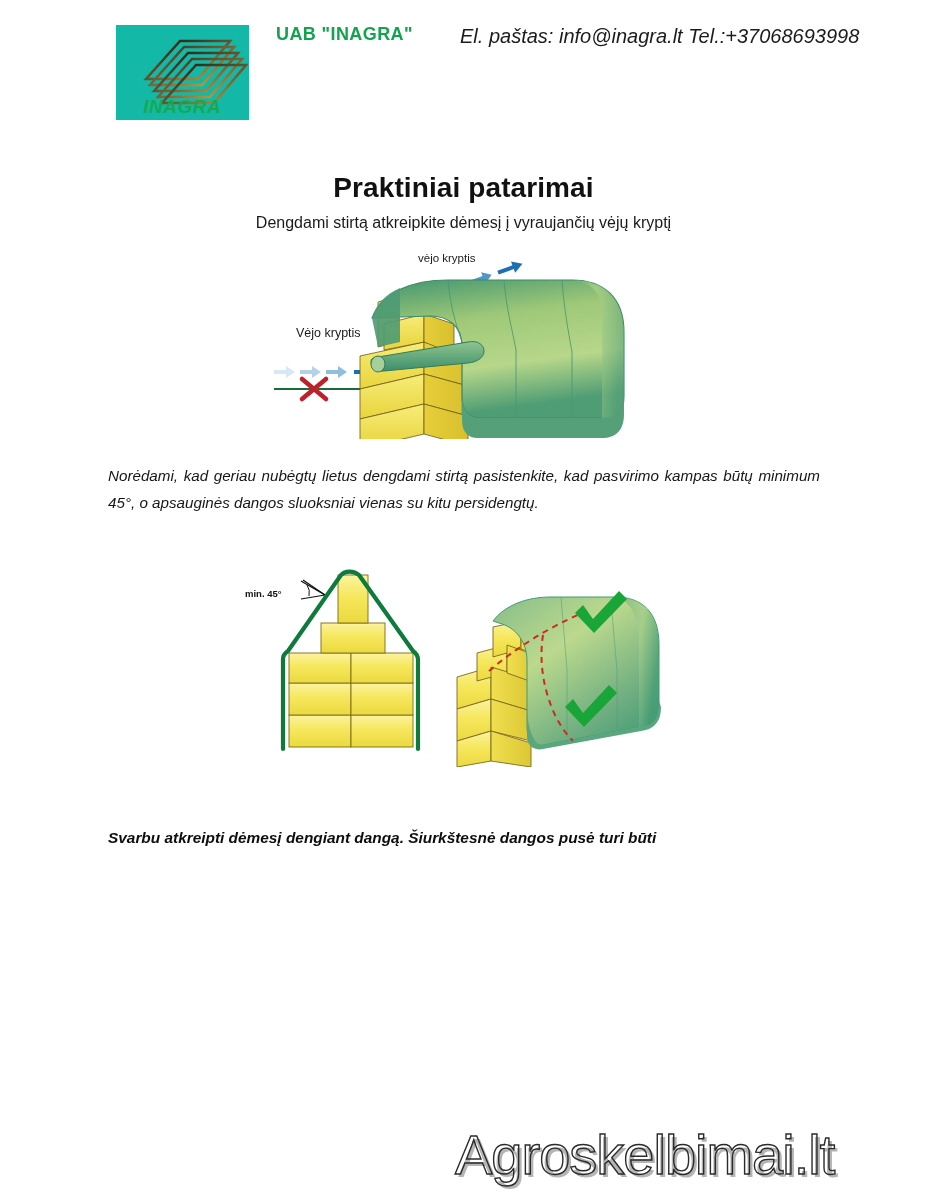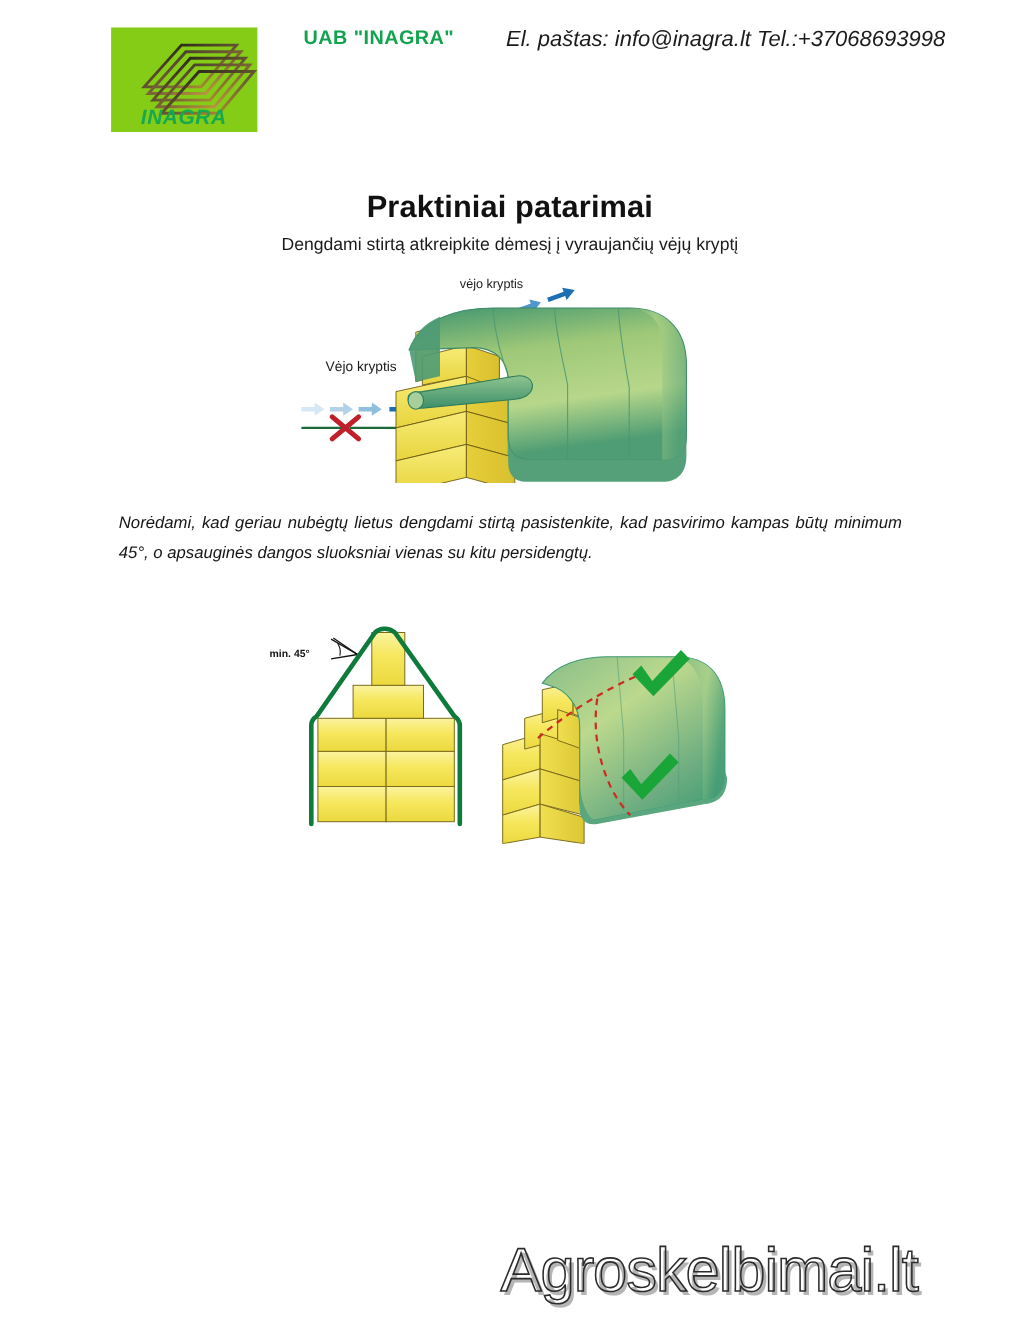--- a/index.html
+++ b/index.html
@@ -18,23 +18,23 @@
 
   
   .header {
     position: absolute;
     left: 0; top: 0;
     width: 927px;
     height: 130px;
   }
   .logo-box {
     position: absolute;
-    left: 101px; top: 25px;
+    left: 116px; top: 25px;
     width: 133px; height: 95px;
-    background: #84cc16;
+    background: #14b8a6;
   }
   .logo-svg { display: block; }
   .company-name {
     position: absolute;
     left: 276px; top: 24px;
     font-size: 18px;
     font-weight: bold;
     letter-spacing: 0.4px;
     color: #12a34e;
     white-space: nowrap;
@@ -381,17 +381,18 @@
         <path d="M340,56 L350,70 L376,42 L384,50 L351,84 L332,64 Z"></path>
       </g>
       <g fill="#1aa538">
         <path d="M330,150 L340,164 L366,136 L374,144 L341,178 L322,158 Z"></path>
       </g>
     </g>
   </svg>
 </div>
 
 <div class="para-bold-italic">
+  <div>Svarbu atkreipti dėmesį dengiant dangą. Šiurkštesnė dangos pusė turi būti</div>
 </div>
 
 <div class="watermark">
   <div class="watermark-text">Agroskelbimai.lt</div>
 </div>
 
 </body></html>

